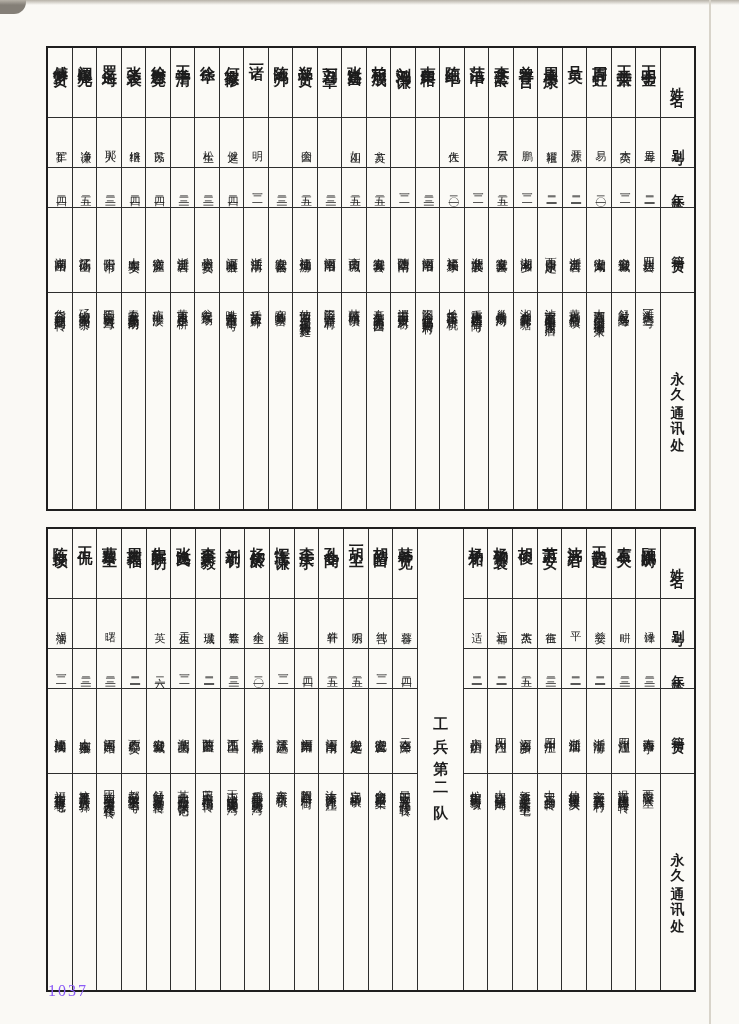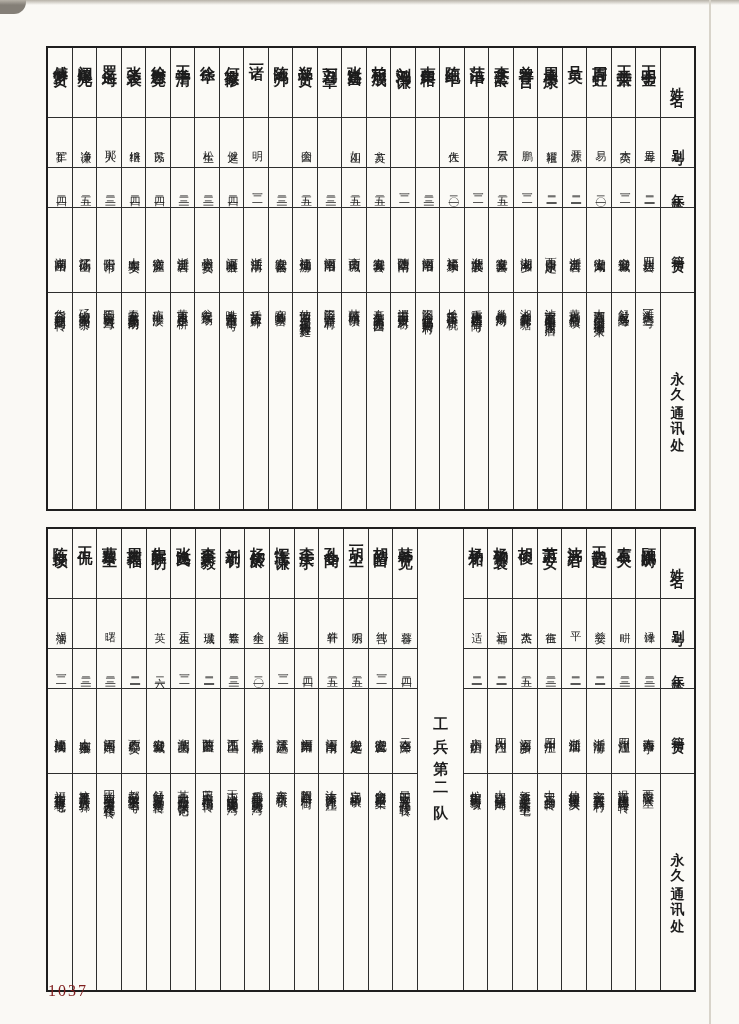--- a/index.html
+++ b/index.html
@@ -50,21 +50,21 @@
   .header-col .c-address{font-size:14px;letter-spacing:17px;justify-content:center;padding-top:0;}
 
   .divider-text{
     writing-mode:vertical-rl;text-orientation:upright;
     font-size:15px;font-weight:bold;letter-spacing:22px;
     display:flex;align-items:center;
   }
 
   .page-number{
     position:absolute;left:48px;top:982px;
-    font-family:"Liberation Serif",serif;font-size:16px;letter-spacing:2px;color:#7f1d1d;
+    font-family:"Liberation Serif",serif;font-size:16px;letter-spacing:2px;color:#8b5cf6;
   }
 </style>
 </head>
 <body>
 
 <div class="paper"></div>
 <div class="scan-smudge"></div>
 <div class="scan-edge-top"></div>
 <div class="scan-edge-right"></div>
 

